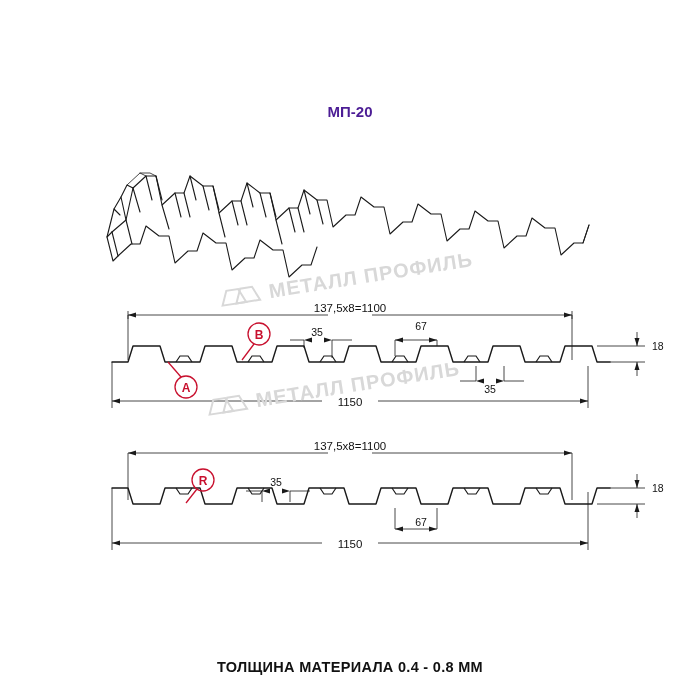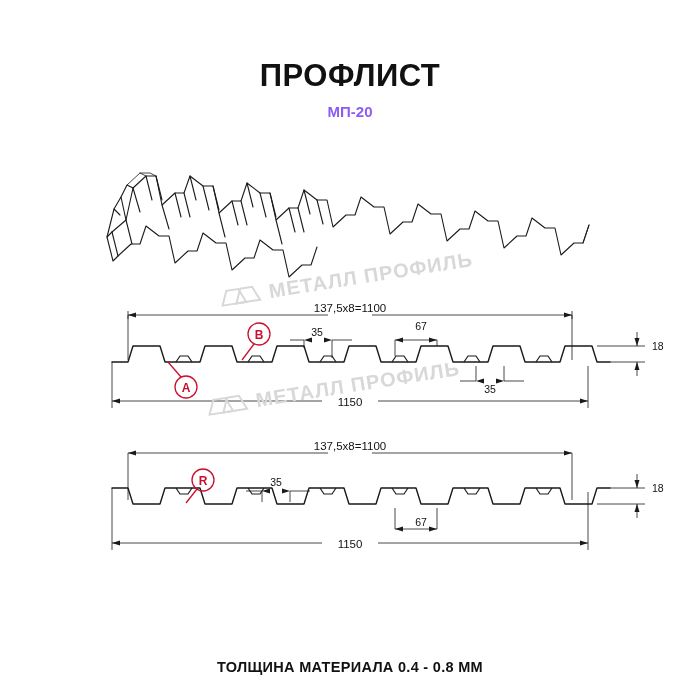--- a/index.html
+++ b/index.html
@@ -32,21 +32,21 @@
     color: #111;
   }
   .subtitle {
     position: absolute;
     top: 103px;
     left: 0;
     width: 700px;
     text-align: center;
     font-size: 15px;
     font-weight: bold;
-    color: #8b5cf6;
+    color: #4c1d95;
   }
   .footer-note {
     position: absolute;
     top: 619px;
     left: 0;
     width: 700px;
     text-align: center;
     font-size: 14.5px;
     font-weight: bold;
     letter-spacing: 0.3px;
@@ -94,21 +94,20 @@
     font-size: 12px;
     font-weight: bold;
     fill: #c8102e;
   }
 </style>
 </head>
 <body>
 
 <div class="page">
 
-  <div class="title">ПРОФЛИСТ</div>
   <div class="subtitle">МП-20</div>
 
   <svg class="art" viewBox="0 0 700 700" xmlns="http://www.w3.org/2000/svg">
 
     <g fill="none" stroke="#1a1a1a" stroke-width="1.1" stroke-linejoin="round" stroke-linecap="round">
 
       <path d="M112,232 L126,220 L133,188 L146,176 L156,176 L162,205 L175,193 L184,193 L190,176 L203,186 L213,186 L219,213 L232,201 L241,201 L247,183 L260,193 L270,193 L276,220 L289,208 L298,208 L304,190 L317,200 L327,200 L333,227 L346,215 L355,215 L361,197 L374,207 L384,207 L390,234 L403,222 L412,222 L418,204 L431,214 L441,214 L447,241 L460,229 L469,229 L475,211 L488,221 L498,221 L504,248 L517,236 L526,236 L532,218 L545,228 L555,228 L561,255 L574,243 L583,243 L589,225"></path>
 
       <path d="M112,232 L118,256 L131,244 L140,244 L146,226 L159,236 L169,236 L175,263 L188,251 L197,251 L203,233 L216,243 L226,243 L232,270 L245,258 L254,258 L260,240 L273,250 L283,250 L289,277 L302,265 L311,265 L317,247"></path>
 

